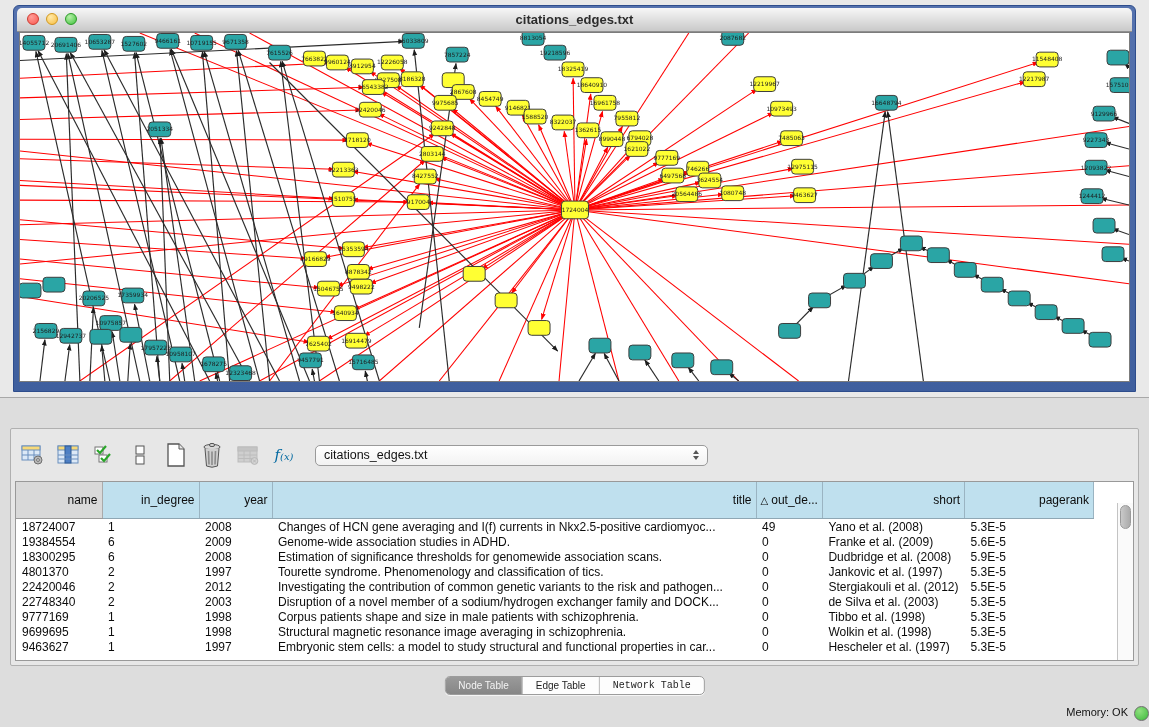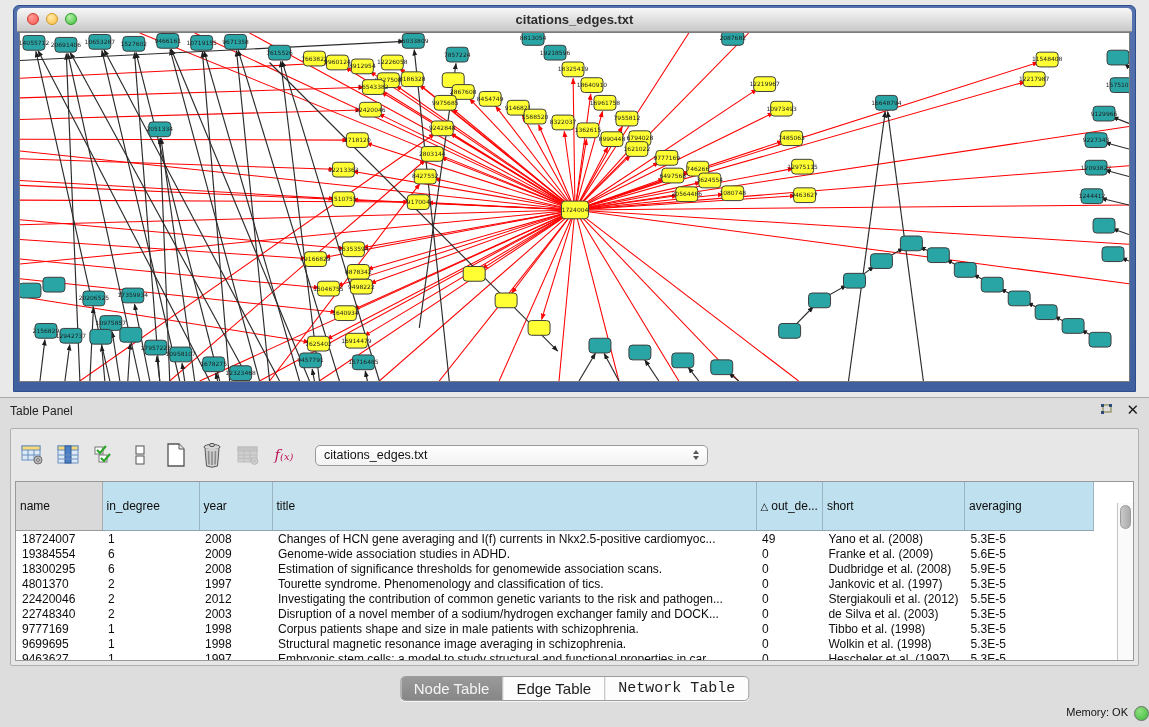--- a/index.html
+++ b/index.html
@@ -44,42 +44,42 @@
   #panel-controls{position:absolute;right:10px;top:5px;display:flex;gap:12px;align-items:center;}
   #float-icon svg{display:block;}
   #panel-close{font-size:15px;font-weight:bold;color:#1b1b1b;line-height:14px;}
 
   #table-container{
     position:absolute;left:10px;top:30px;width:1129px;height:238px;
     background:#e7e7e7;border:1px solid #b0b0b0;border-radius:2px;box-sizing:border-box;
   }
   #toolbar{position:absolute;left:8px;top:8px;height:36px;display:flex;align-items:center;gap:10px;}
   .tool{width:26px;height:26px;display:flex;align-items:center;justify-content:center;}
-  .fx-glyph{font-family:"DejaVu Serif","Liberation Serif",serif;font-style:italic;font-size:15px;color:#be185d;}
+  .fx-glyph{font-family:"DejaVu Serif","Liberation Serif",serif;font-style:italic;font-size:15px;color:#0369a1;}
   .fx-glyph small{font-size:10px;}
   #table-select{
     margin-left:8px;width:393px;height:21px;background:linear-gradient(#ffffff,#f2f2f2);
     border:1px solid #9a9a9a;border-radius:5px;display:flex;align-items:center;
     padding:0 8px;box-sizing:border-box;font-size:12.5px;color:#111;
   }
   #table-select .spacer{flex:1;}
   .stepper{display:flex;flex-direction:column;gap:2px;align-items:center;}
   .stepper i{width:0;height:0;border-left:3.5px solid transparent;border-right:3.5px solid transparent;}
   .stepper i.up{border-bottom:4.5px solid #555;}
   .stepper i.down{border-top:4.5px solid #555;}
 
   #table-wrap{
     position:absolute;left:4px;right:4px;top:52px;bottom:4px;
     background:#ffffff;border:1px solid #999;box-sizing:border-box;overflow:hidden;
   }
   table#data-table{border-collapse:collapse;table-layout:fixed;font-size:12px;color:#0c0c0c;}
   #data-table th{
-    background:#bfe0ee;font-weight:normal;height:28px;padding:10px 4px;
+    background:#bfe0ee;font-weight:normal;height:28px;padding:4px 4px;
     border-right:1px solid #9ab4c2;border-bottom:1px solid #8fa7b4;
-    text-align:left;overflow:hidden;white-space:nowrap;font-size:12px;
+    text-align:right;overflow:hidden;white-space:nowrap;font-size:12px;
   }
   #data-table th.rowhdr{background:#d9d9d9;border-right:1px solid #aaa;border-bottom:1px solid #9a9a9a;}
   #data-table td{
     height:15px;padding:0 6px;white-space:nowrap;overflow:hidden;
     font-size:12px;
   }
   .sort-tri{font-size:10px;margin-right:3px;}
   #vscroll{
     position:absolute;top:21px;right:0;bottom:0;width:15px;
     background:#fafafa;border-left:1px solid #c3c3c3;
@@ -87,21 +87,21 @@
   #vscroll .thumb{
     position:absolute;left:2px;right:2px;top:2px;height:22px;border-radius:6px;
     background:linear-gradient(90deg,#c9c9c9,#ababab);border:1px solid #9a9a9a;
   }
   
   #table-tabs{
     position:absolute;left:50%;top:278px;transform:translateX(-50%);
     display:inline-flex;border:1px solid #9c9c9c;border-radius:5px;overflow:hidden;
     background:#fdfdfd;box-shadow:0 1px 0 rgba(255,255,255,.7);
   }
-  .seg{padding:3px 13px;font-size:15px;color:#1d1d1d;border-right:1px solid #b8b8b8;}
+  .seg{padding:3px 13px;font-size:10px;color:#1d1d1d;border-right:1px solid #b8b8b8;}
   .seg:last-child{border-right:none;font-family:Liberation Mono, monospace;}
   .seg.selected{background:linear-gradient(#9a9a9a,#868686);color:#f4f4f4;}
   
   #status{position:absolute;right:0;bottom:7px;display:flex;align-items:flex-start;gap:6px;}
   #mem-label{font-size:11px;color:#111;}
   #mem-dot{width:13px;height:13px;border-radius:50%;
     background:radial-gradient(circle at 35% 30%,#8fe07e,#3cb93c);border:1px solid #6d6d6d;}
 </style>
 </head>
 <body>
@@ -690,34 +690,20 @@
           <g>
             <rect x="542.5" y="171" width="27" height="18" rx="3.5" fill="#ffff33" stroke="#3c3c3c" stroke-width="1"></rect>
             <text x="556" y="182" text-anchor="middle" font-size="6" fill="#1e1e1e" font-family="&quot;DejaVu Sans&quot;,sans-serif">1724004</text>
           </g>
         </g>
     </svg>
   </div>
 </div>
 
 <div id="table-panel">
-  <div id="panel-header">
-    <div id="panel-title">Table Panel</div>
-    <div id="panel-controls">
-      <span id="float-icon">
-        <svg width="15" height="14" viewBox="0 0 15 14">
-          <rect x="4" y="2" width="8" height="7" fill="none" stroke="#8a8a55" stroke-width="1.2"></rect>
-          <rect x="2" y="1" width="3" height="3" fill="#2e4a77"></rect>
-          <rect x="10" y="1" width="3" height="3" fill="#2e4a77"></rect>
-          <rect x="2" y="8" width="3" height="3" fill="#2e4a77"></rect>
-        </svg>
-      </span>
-      <span id="panel-close">✕</span>
-    </div>
-  </div>
 
   <div id="table-container">
     <div id="toolbar">
       <span class="tool">
         <svg width="24" height="24" viewBox="0 0 24 24">
           <rect x="2" y="3" width="18" height="14" fill="#dce9f7" stroke="#6a8fbe"></rect>
           <rect x="2" y="3" width="18" height="4" fill="#f7d978" stroke="#6a8fbe"></rect>
           <path d="M8 7 V17 M14 7 V17 M2 12 H20" stroke="#6a8fbe" fill="none"></path>
           <circle cx="18" cy="17" r="4" fill="#b9b9b9" stroke="#6f6f6f"></circle>
           <circle cx="18" cy="17" r="1.4" fill="#e9e9e9" stroke="#6f6f6f"></circle>
@@ -793,21 +779,21 @@
             <col style="width: 129px;">
           </colgroup>
         <thead>
             <tr id="header-row">
               <th class="rowhdr">name</th>
               <th>in_degree</th>
               <th>year</th>
               <th>title</th>
               <th><span class="sort-tri">△</span>out_de...</th>
               <th>short</th>
-              <th>averaging</th>
+              <th>pagerank</th>
             </tr>
           </thead>
         <tbody id="body-rows">
             <tr>
               <td>18724007</td>
               <td>1</td>
               <td>2008</td>
               <td>Changes of HCN gene averaging and I(f) currents in Nkx2.5-positive cardiomyoc...</td>
               <td>49</td>
               <td>Yano et al. (2008)</td>

